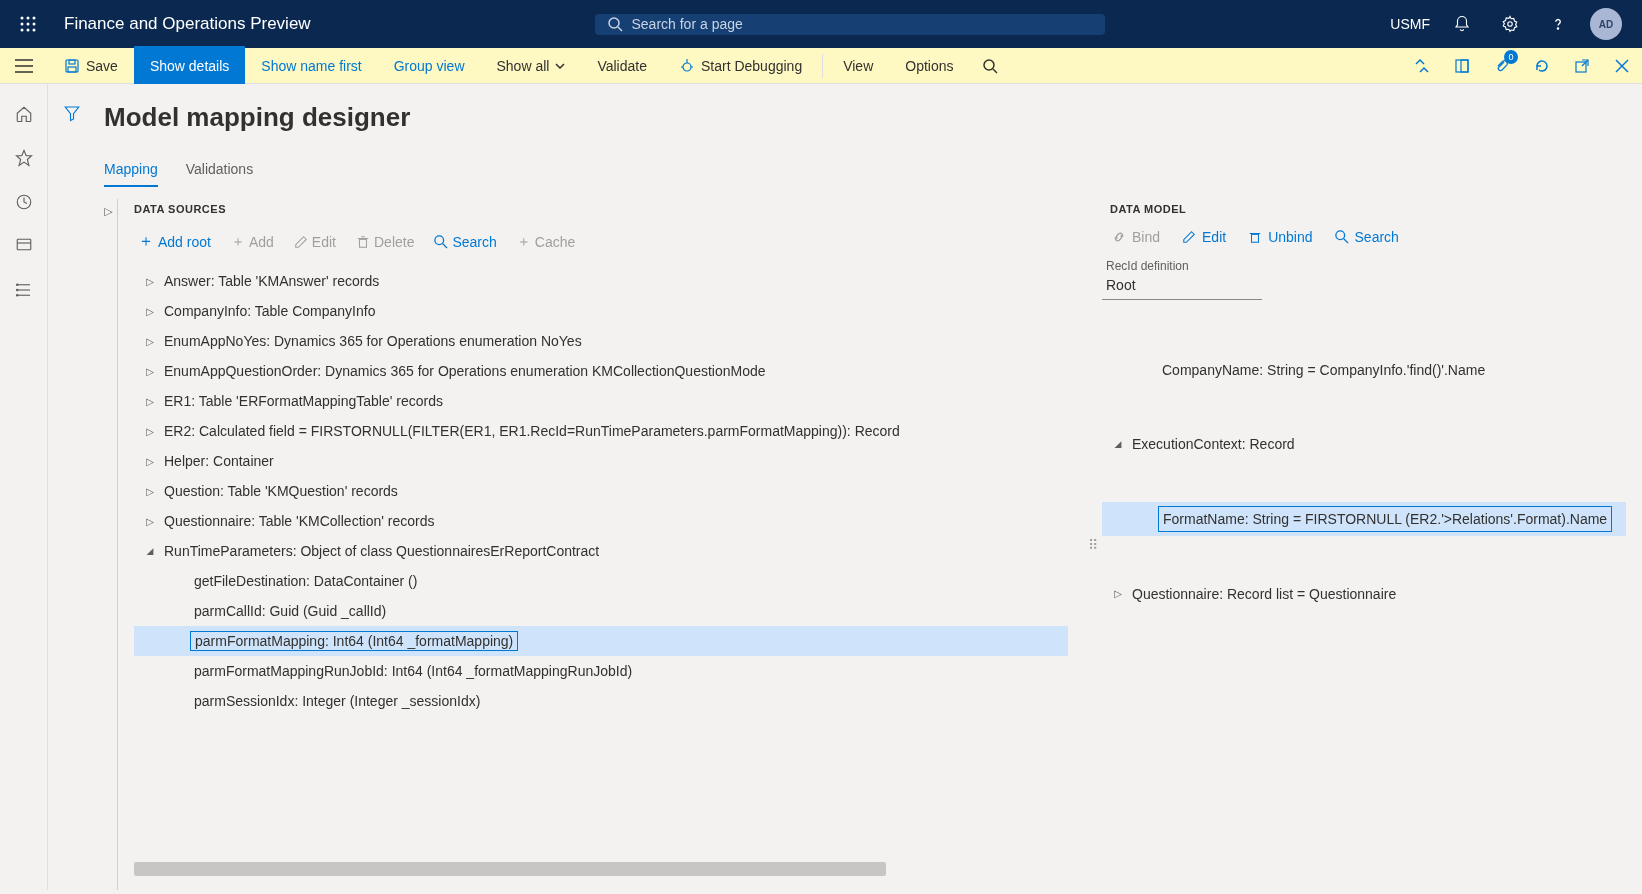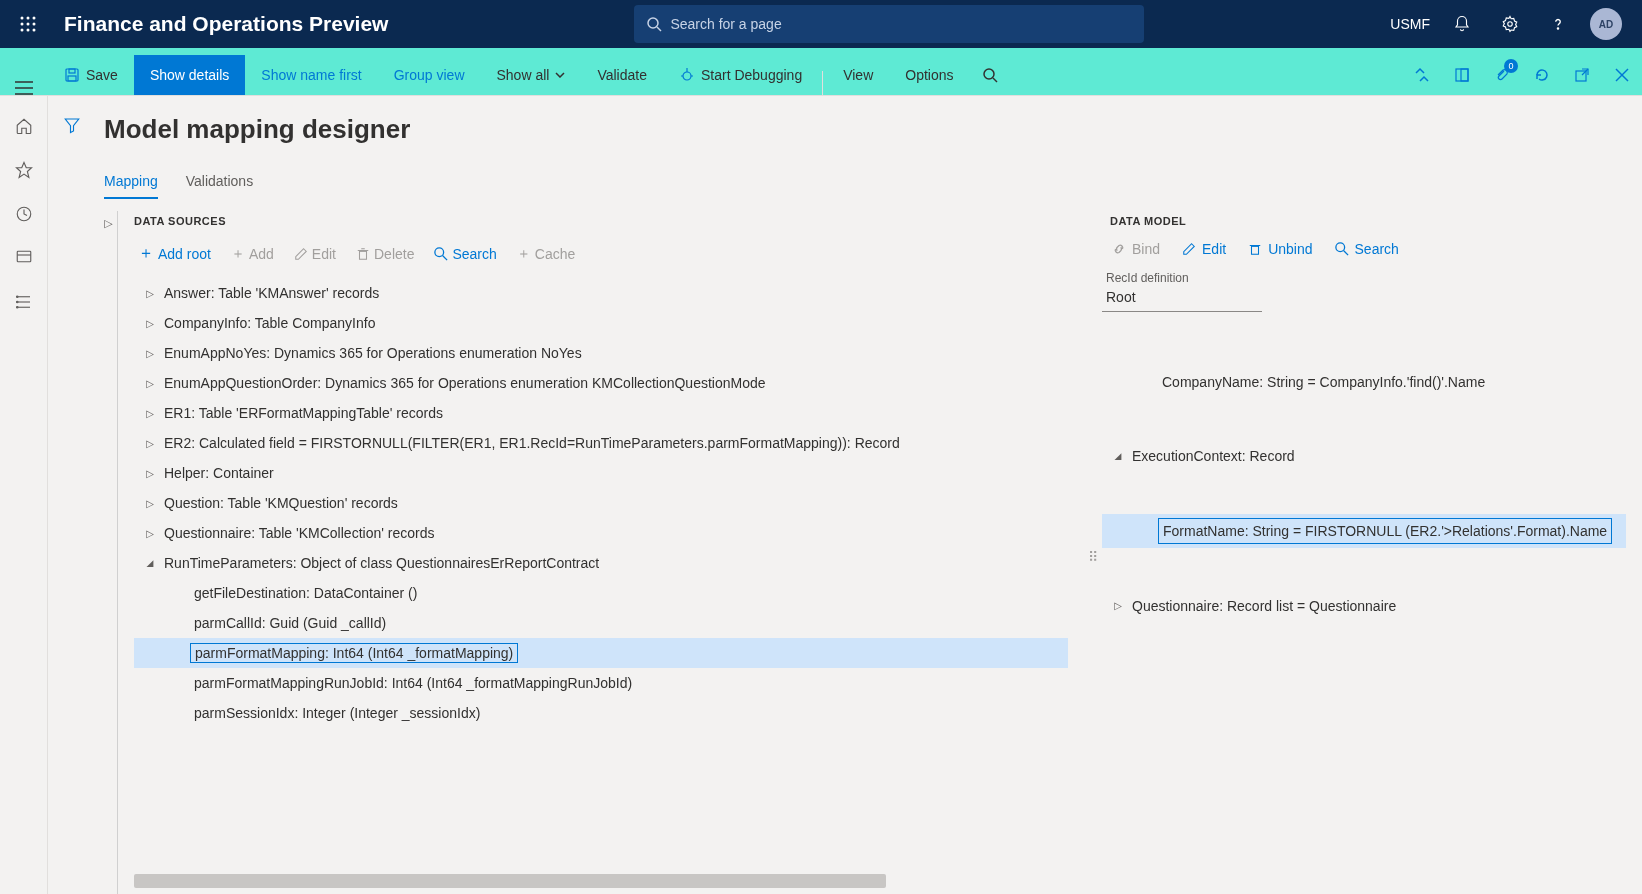--- a/index.html
+++ b/index.html
@@ -1,32 +1,32 @@
 <!DOCTYPE html>
 <html><head>
 <meta charset="utf-8">
 <style>
 * { margin: 0; padding: 0; box-sizing: border-box; font-family: "Segoe UI", -apple-system, BlinkMacSystemFont, sans-serif; }
 body { background: #f3f2f1; color: #323130; overflow: hidden; }
 
 
 .topnav { height: 48px; background: #0b2950; color: white; display: flex; align-items: center; padding: 0 8px; }
 .topnav .waffle { width: 40px; display: flex; justify-content: center; align-items: center; cursor: pointer; }
-.topnav .title { font-size: 21px; font-weight: 700; padding-left: 16px; flex: 0 0 auto; }
+.topnav .title { font-size: 17px; font-weight: 400; padding-left: 16px; flex: 0 0 auto; }
 .topnav .spacer { flex: 1; }
-.topnav .search-box { width: 510px; height: 38px; background: #163f73; border-radius: 4px; display: flex; align-items: center; padding: 0 12px; color: #c7d3e6; margin: 0 20px; }
+.topnav .search-box { width: 510px; height: 21px; background: #163f73; border-radius: 4px; display: flex; align-items: center; padding: 0 12px; color: #c7d3e6; margin: 0 20px; }
 .topnav .search-box input { background: transparent; border: none; color: #c7d3e6; font-size: 14px; margin-left: 8px; outline: none; flex: 1; }
 .topnav .search-box input::placeholder { color: #c7d3e6; }
 .topnav .right { display: flex; align-items: center; gap: 16px; padding-right: 12px; }
 .topnav .right .company { font-size: 14px; }
 .topnav .right .iconbtn { width: 32px; height: 32px; display: flex; justify-content: center; align-items: center; cursor: pointer; }
 .topnav .right .avatar { width: 32px; height: 32px; border-radius: 50%; background: #aab7d4; color: #2e4365; display: flex; justify-content: center; align-items: center; font-size: 10px; font-weight: 600; }
 
 
-.actionbar { height: 48px; background: #5eead4; border-bottom: 1px solid #e1dfdd; display: flex; align-items: flex-end; }
+.actionbar { height: 36px; background: #fef9c3; border-bottom: 1px solid #e1dfdd; display: flex; align-items: center; }
 .actionbar .hamburger { width: 48px; display: flex; justify-content: center; align-items: center; cursor: pointer; }
 .actionbar .cmd { height: 40px; padding: 0 16px; display: flex; align-items: center; font-size: 14px; color: #323130; cursor: pointer; gap: 6px; }
 .actionbar .cmd.primary { background: #0078d4; color: white; }
 .actionbar .cmd.link { color: #0078d4; }
 .actionbar .divider { width: 1px; height: 24px; background: #e1dfdd; margin: 0 4px; }
 .actionbar .flex1 { flex: 1; }
 .actionbar .iconcmd { width: 40px; height: 40px; display: flex; justify-content: center; align-items: center; cursor: pointer; color: #0078d4; }
 .actionbar .iconcmd.badged { position: relative; }
 .actionbar .iconcmd .badge { position: absolute; top: 4px; right: 4px; background: #0078d4; color: white; font-size: 9px; width: 14px; height: 14px; border-radius: 7px; display: flex; justify-content: center; align-items: center; }
 

